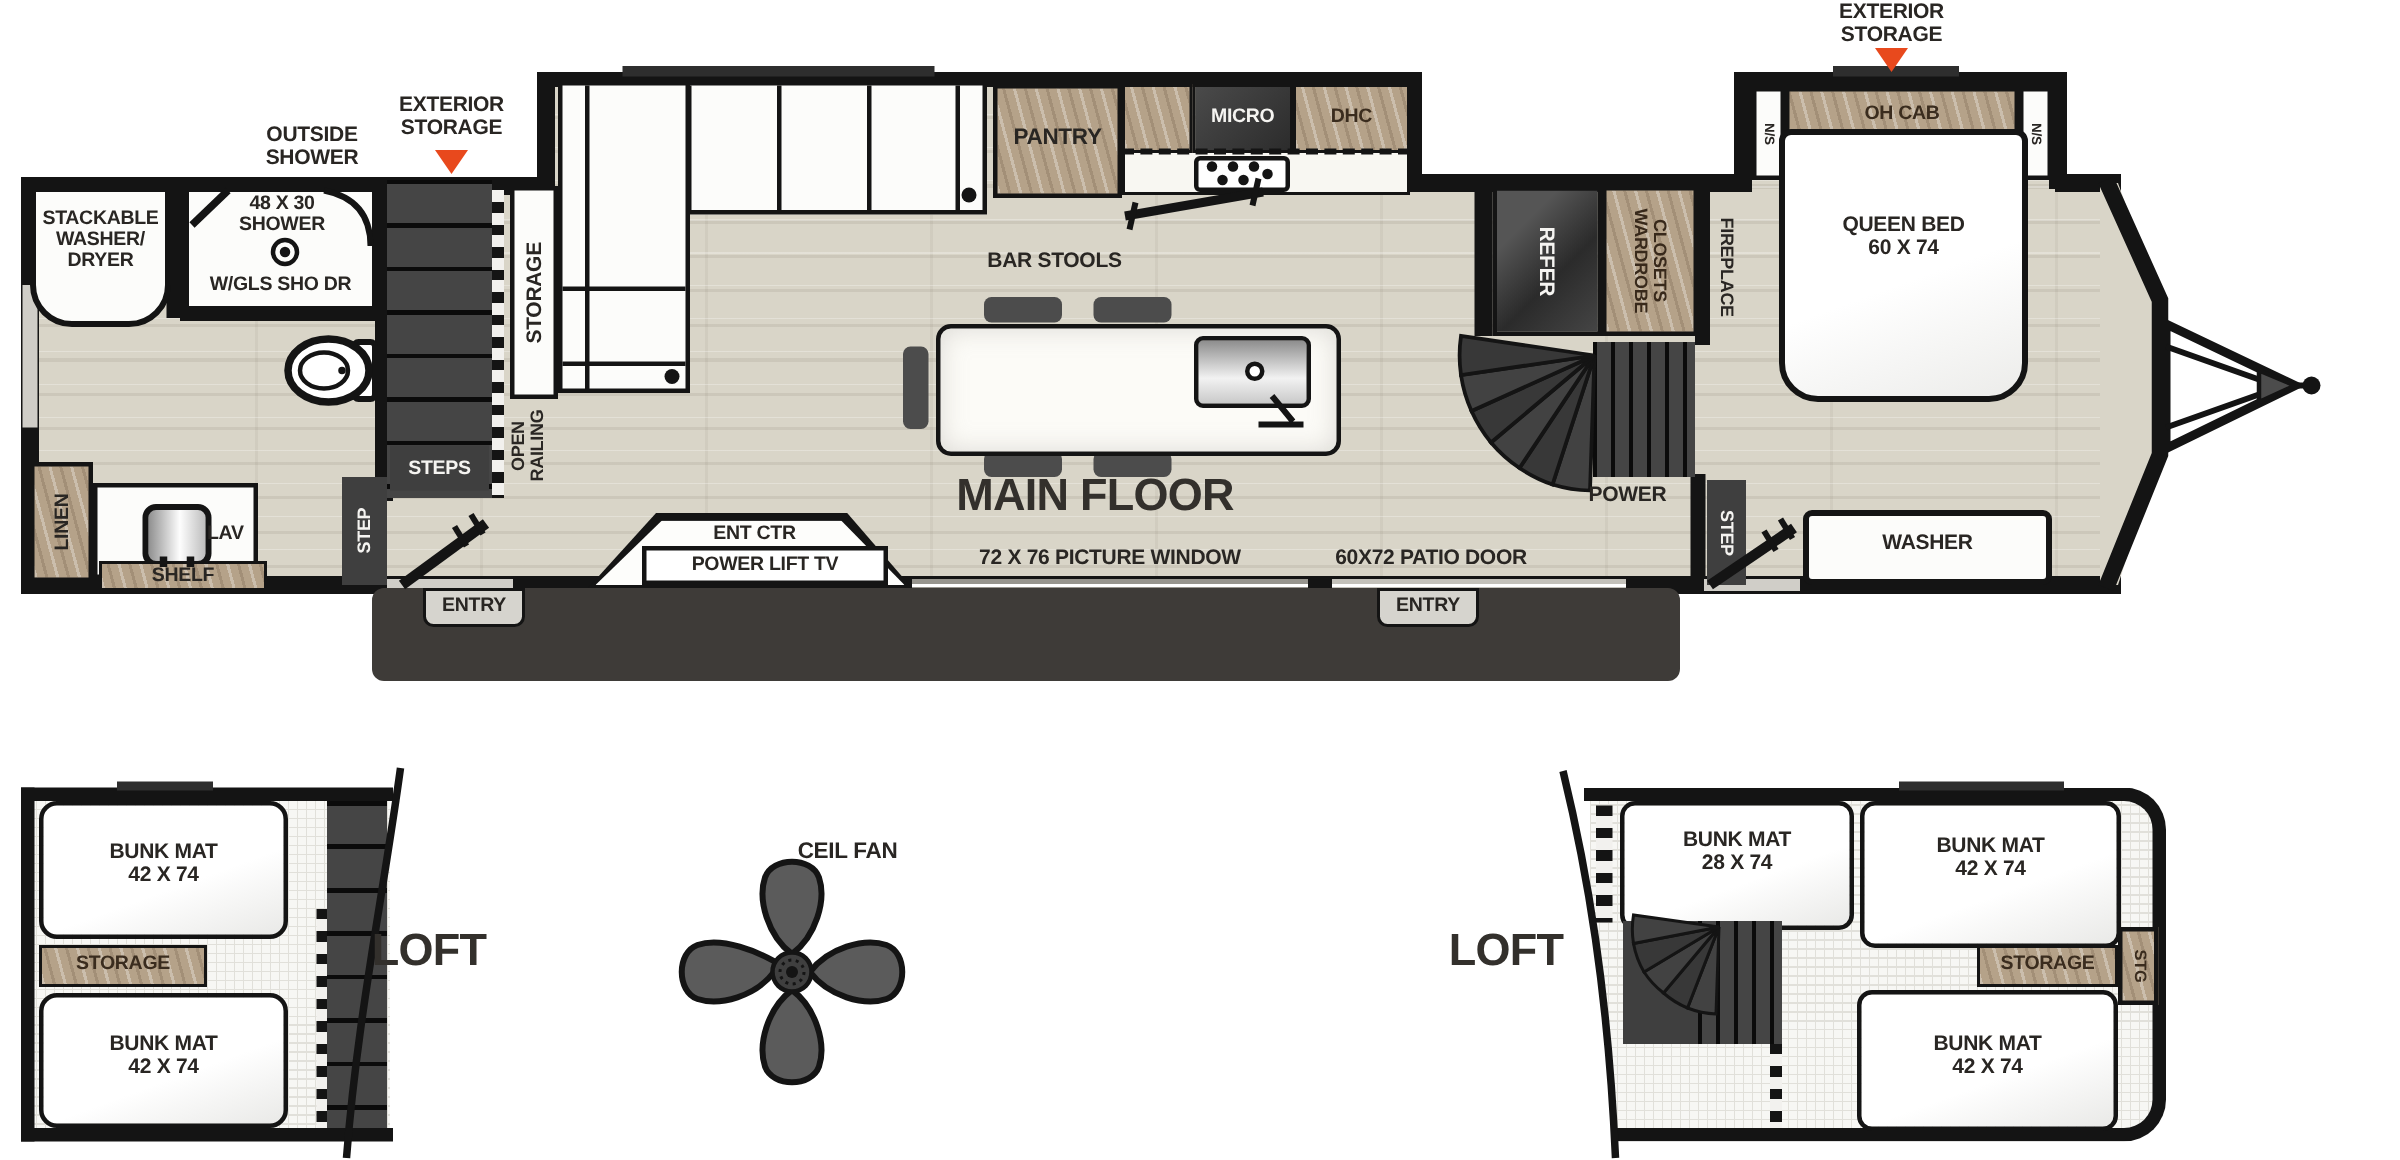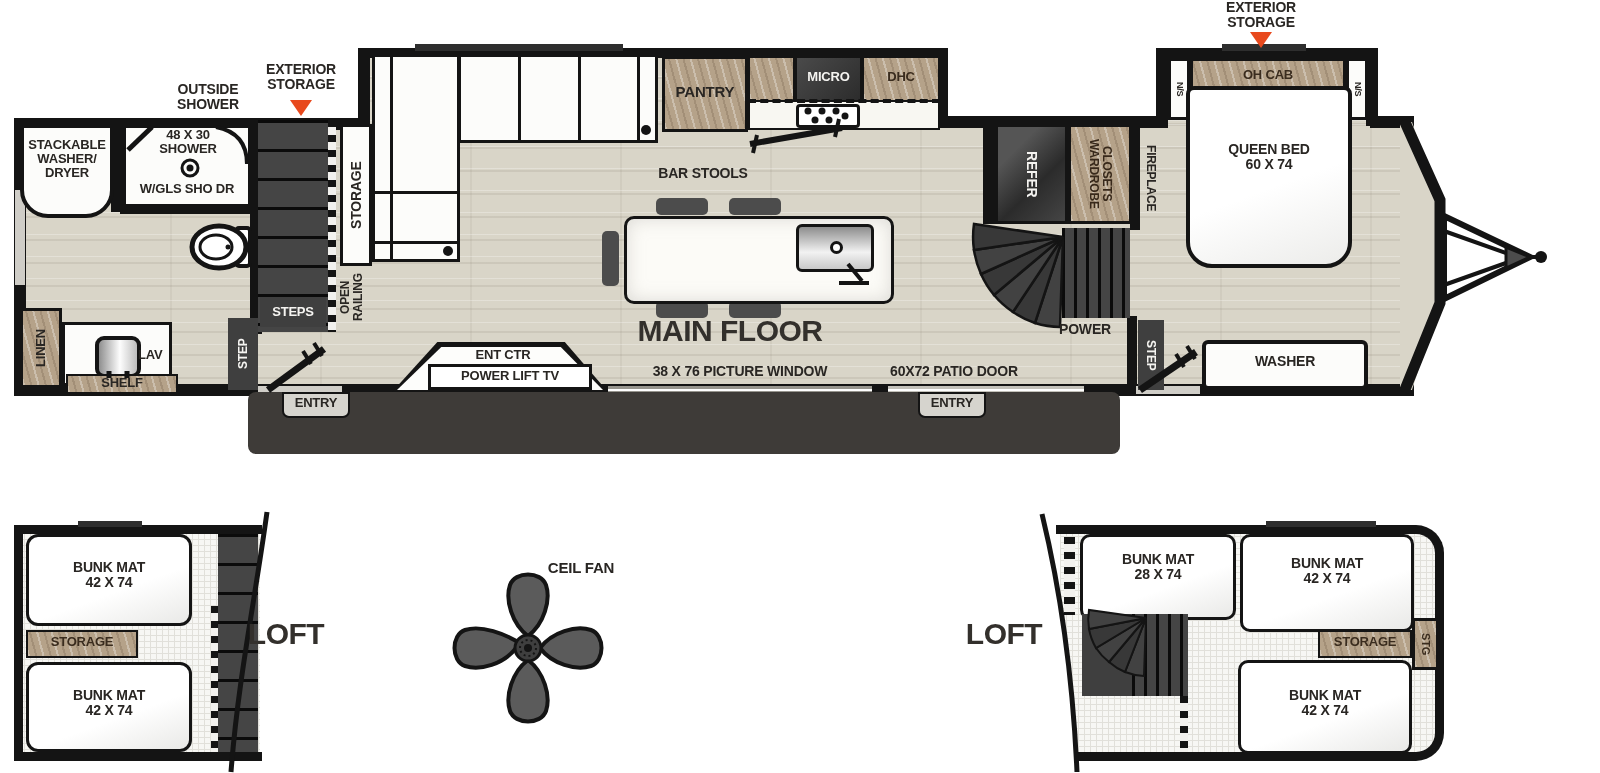--- a/index.html
+++ b/index.html
@@ -269,21 +269,21 @@
     <div class="abs lbl s13" style="left:66px;top:376px;width:112px;">SHELF</div>
 
     <div class="abs lbl s14 vup cen" style="left:340px;top:128px;width:32px;height:134px;">STORAGE</div>
     <div class="abs lbl s13 white" style="left:260px;top:305px;width:66px;">STEPS</div>
     <div class="abs lbl s12 vup cen" style="left:332px;top:256px;width:40px;height:82px;">OPEN
 RAILING</div>
     <div class="abs lbl s12 vup cen white" style="left:230px;top:320px;width:26px;height:68px;">STEP</div>
 
     <div class="abs lbl s14" style="left:648px;top:166px;width:110px;">BAR STOOLS</div>
     <div class="abs lbl big" style="left:610px;top:315px;width:240px;color:#33302c;">MAIN FLOOR</div>
-    <div class="abs lbl s14" style="left:614px;top:364px;width:252px;">38 X 76 PICTURE WINDOW</div>
+    <div class="abs lbl s14" style="left:614px;top:364px;width:252px;">72 X 76 PICTURE WINDOW</div>
     <div class="abs lbl s13" style="left:428px;top:348px;width:150px;">ENT CTR</div>
     <div class="abs lbl s13" style="left:428px;top:369px;width:164px;">POWER LIFT TV</div>
 
     <div class="abs lbl s15" style="left:664px;top:84px;width:82px;">PANTRY</div>
     <div class="abs lbl s13 white" style="left:795px;top:70px;width:67px;">MICRO</div>
     <div class="abs lbl s13" style="left:862px;top:70px;width:78px;color:#3a2c1e;">DHC</div>
     <div class="abs lbl s14 vdn cen white" style="left:995px;top:124px;width:73px;height:100px;">REFER</div>
     <div class="abs lbl s12 vdn cen" style="left:1068px;top:124px;width:64px;height:100px;color:#38291b;">WARDROBE
 CLOSETS</div>
 
@@ -302,21 +302,21 @@
     <div class="abs lbl s13" style="left:282px;top:396px;width:68px;">ENTRY</div>
     <div class="abs lbl s13" style="left:918px;top:396px;width:68px;">ENTRY</div>
 
     <div class="abs lbl big" style="left:240px;top:618px;width:92px;color:#33302c;">LOFT</div>
     <div class="abs lbl s14" style="left:26px;top:560px;width:166px;">BUNK MAT
 42 X 74</div>
     <div class="abs lbl s13" style="left:26px;top:635px;width:112px;color:#3a2c1e;">STORAGE</div>
     <div class="abs lbl s14" style="left:26px;top:688px;width:166px;">BUNK MAT
 42 X 74</div>
 
-    <div class="abs lbl s15" style="left:536px;top:560px;width:90px;">CEIL FAN</div>
+    <div class="abs lbl s15" style="left:520px;top:560px;width:90px;">CEIL FAN</div>
 
     <div class="abs lbl big" style="left:956px;top:618px;width:96px;color:#33302c;">LOFT</div>
     <div class="abs lbl s14" style="left:1080px;top:552px;width:156px;">BUNK MAT
 28 X 74</div>
     <div class="abs lbl s14" style="left:1240px;top:556px;width:174px;">BUNK MAT
 42 X 74</div>
     <div class="abs lbl s13" style="left:1318px;top:635px;width:94px;color:#3a2c1e;">STORAGE</div>
     <div class="abs lbl s11 vdn cen" style="left:1412px;top:620px;width:27px;height:48px;color:#3a2c1e;">STG</div>
     <div class="abs lbl s14" style="left:1238px;top:688px;width:174px;">BUNK MAT
 42 X 74</div>

